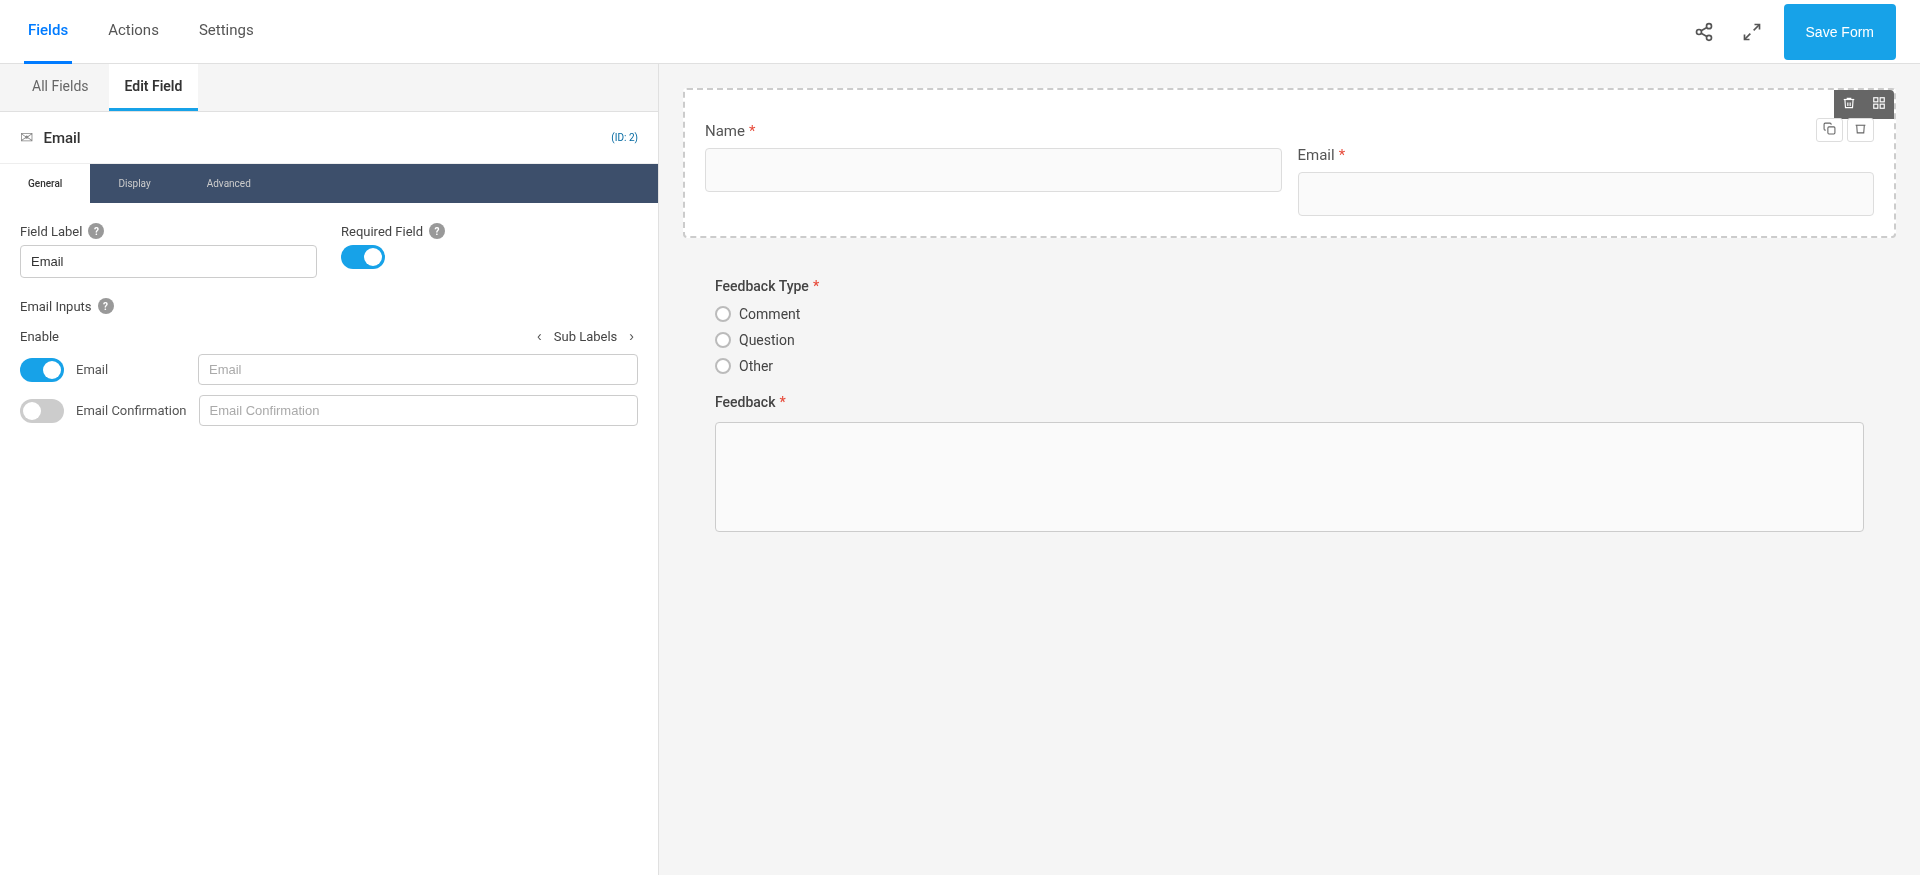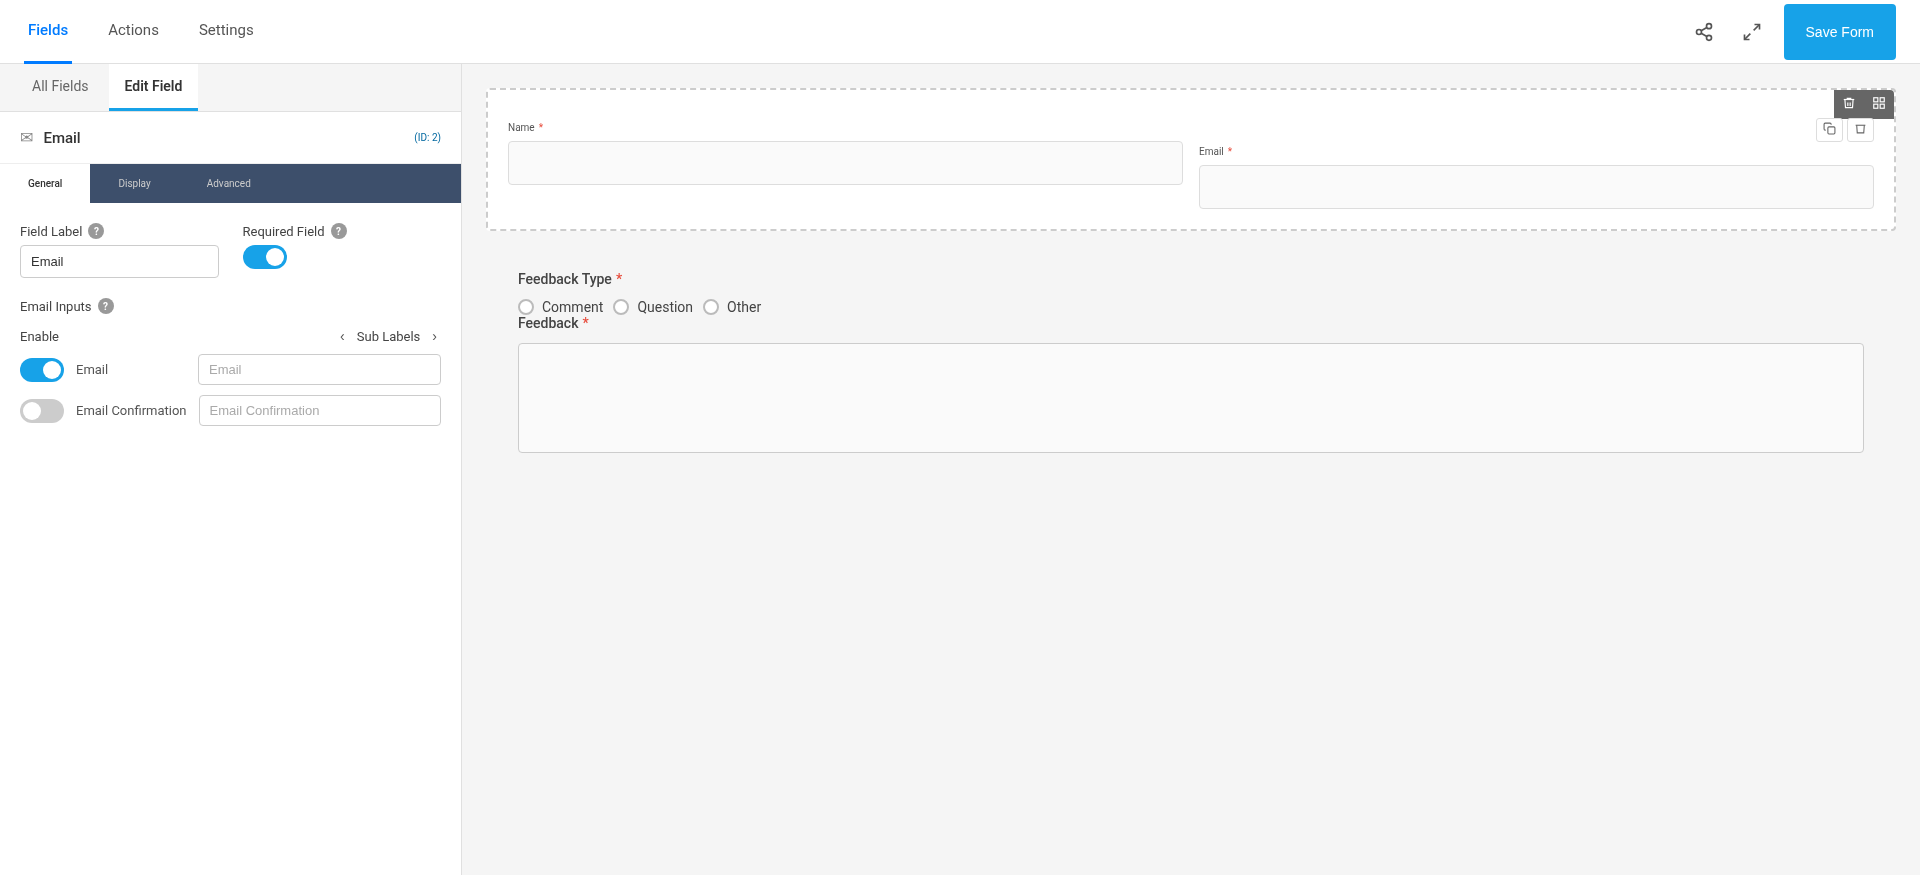--- a/index.html
+++ b/index.html
@@ -24,21 +24,21 @@
     }
     .save-btn {
       background: #17a2e8; color: #fff; border: none; border-radius: 4px;
       padding: 20px 22px; font-size: 14px; font-weight: 500; cursor: pointer;
     }
 
     
     .main-layout { display: flex; height: calc(875px - 64px); }
 
     
-    .left-panel { width: 462px; background: #fff; border-right: 1px solid #e0e0e0; display: flex; flex-direction: column; overflow: hidden; }
+    .left-panel { width: 659px; background: #fff; border-right: 1px solid #e0e0e0; display: flex; flex-direction: column; overflow: hidden; }
 
     
     .panel-tabs { display: flex; border-bottom: 1px solid #e0e0e0; padding: 0 16px; background: #f5f5f5; }
     .panel-tab {
       padding: 14px 16px; font-size: 14px; color: #666; cursor: pointer;
       border-bottom: 3px solid transparent; margin-right: 4px;
     }
     .panel-tab.active { color: #333; font-weight: 600; border-bottom: 3px solid #17a2e8; background: #fff; }
 
     
@@ -128,39 +128,39 @@
     .canvas-toolbar-btn {
       background: none; border: none; color: #fff; padding: 6px 8px;
       cursor: pointer; font-size: 14px;
     }
 
     .form-fields-row {
       display: flex; gap: 16px; padding: 32px 20px 20px;
     }
     .form-field-block { flex: 1; }
     .field-label-top {
-      font-size: 10px; color: #555; margin-bottom: 8px; display: flex; align-items: center; gap: 4px;
+      font-size: 15px; color: #555; margin-bottom: 8px; display: flex; align-items: center; gap: 4px;
     }
     .required-star { color: #e74c3c; }
     .field-input-box {
       width: 100%; height: 44px; border: 1px solid #ddd; border-radius: 4px; background: #fafafa;
       position: relative;
     }
     .field-action-btn {
       background: none; border: 1px solid #ddd; border-radius: 3px;
       padding: 3px 6px; font-size: 13px; cursor: pointer; color: #666; background: #fff;
     }
 
     
     .form-content { padding: 20px 32px; }
     .form-section-label {
       font-size: 14px; color: #444; font-weight: 500; margin-bottom: 12px;
       display: flex; align-items: center; gap: 4px;
     }
-    .radio-group { display: flex; flex-direction: row; gap: 10px; }
+    .radio-group { display: flex; flex-direction: column; gap: 10px; margin-bottom: 20px; }
     .radio-item { display: flex; align-items: center; gap: 8px; font-size: 14px; color: #444; }
     .radio-circle {
       width: 16px; height: 16px; border-radius: 50%; border: 2px solid #bbb;
       background: #fff; flex-shrink: 0;
     }
     .feedback-textarea {
       width: 100%; height: 110px; border: 1px solid #ccc; border-radius: 4px;
       background: #fafafa; resize: none;
     }
   </style>

